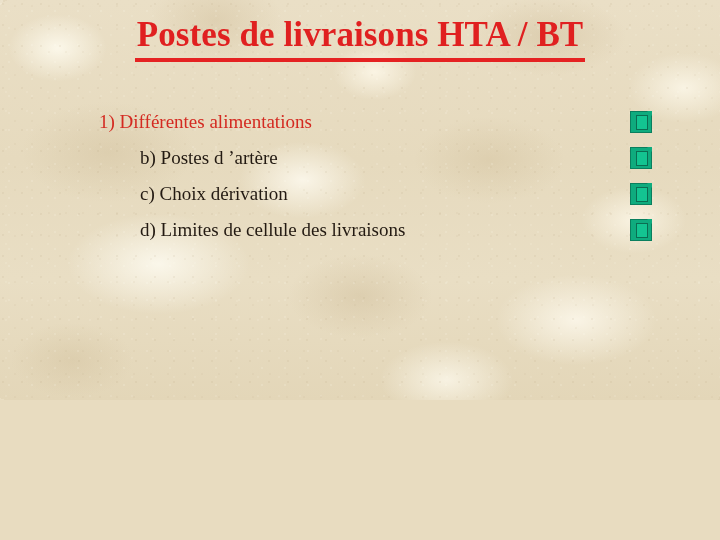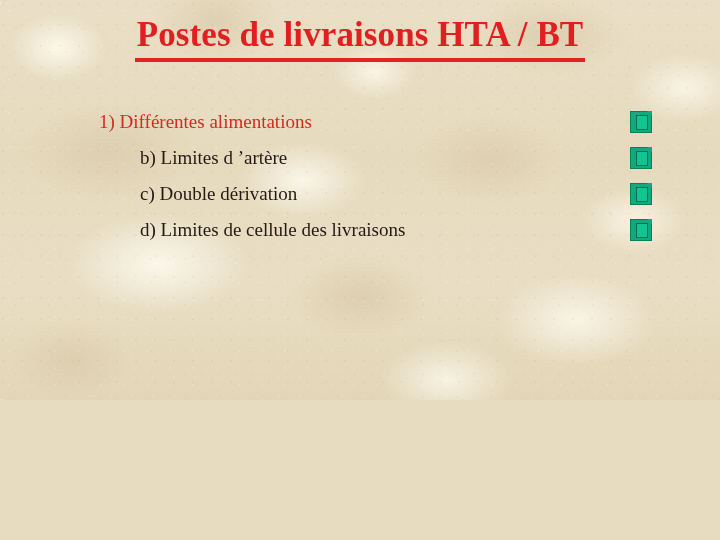--- a/index.html
+++ b/index.html
@@ -234,29 +234,29 @@
     <div class="row level1">
       <div class="row-text">1) Différentes alimentations</div>
       <div class="doc-icon">
         <div class="page"></div>
         <div class="fold"></div>
       </div>
     </div>
 
 
     <div class="row level2">
-      <div class="row-text">b) Limites d ’artère</div>
+      <div class="row-text">b) Postes d ’artère</div>
       <div class="doc-icon">
         <div class="page"></div>
         <div class="fold"></div>
       </div>
     </div>
 
     <div class="row level2">
-      <div class="row-text">c) Double dérivation</div>
+      <div class="row-text">c) Choix dérivation</div>
       <div class="doc-icon">
         <div class="page"></div>
         <div class="fold"></div>
       </div>
     </div>
 
     <div class="row level2">
       <div class="row-text">d) Limites de cellule des livraisons</div>
       <div class="doc-icon">
         <div class="page"></div>

